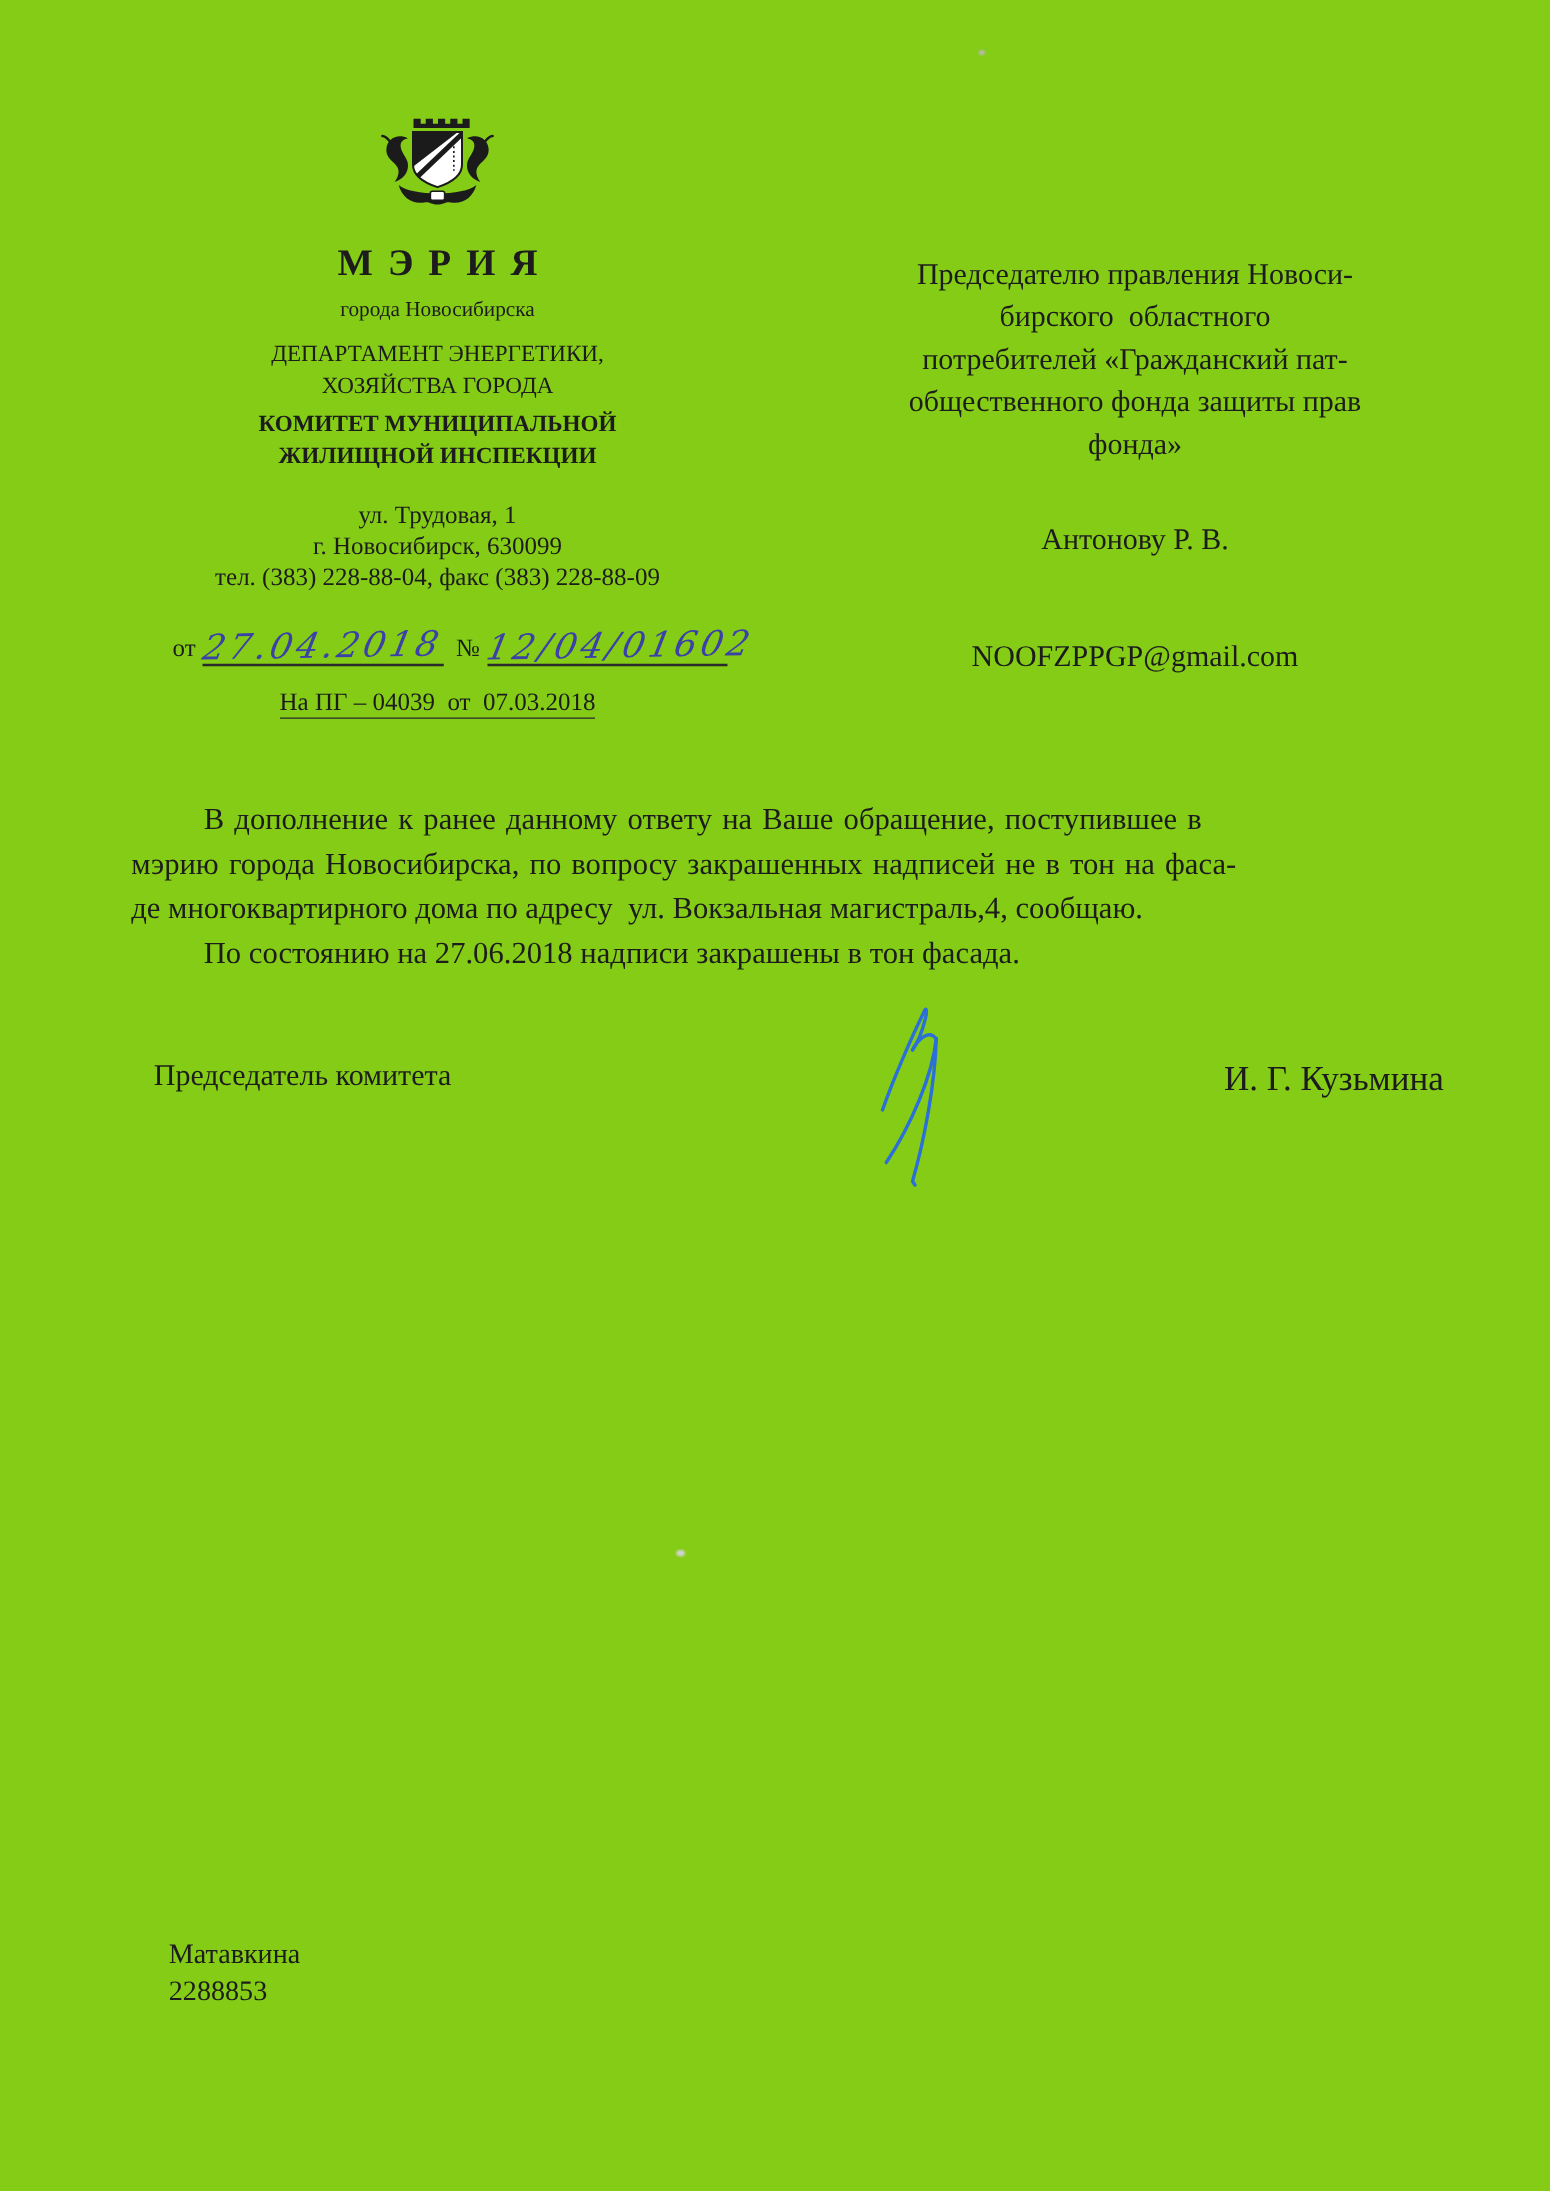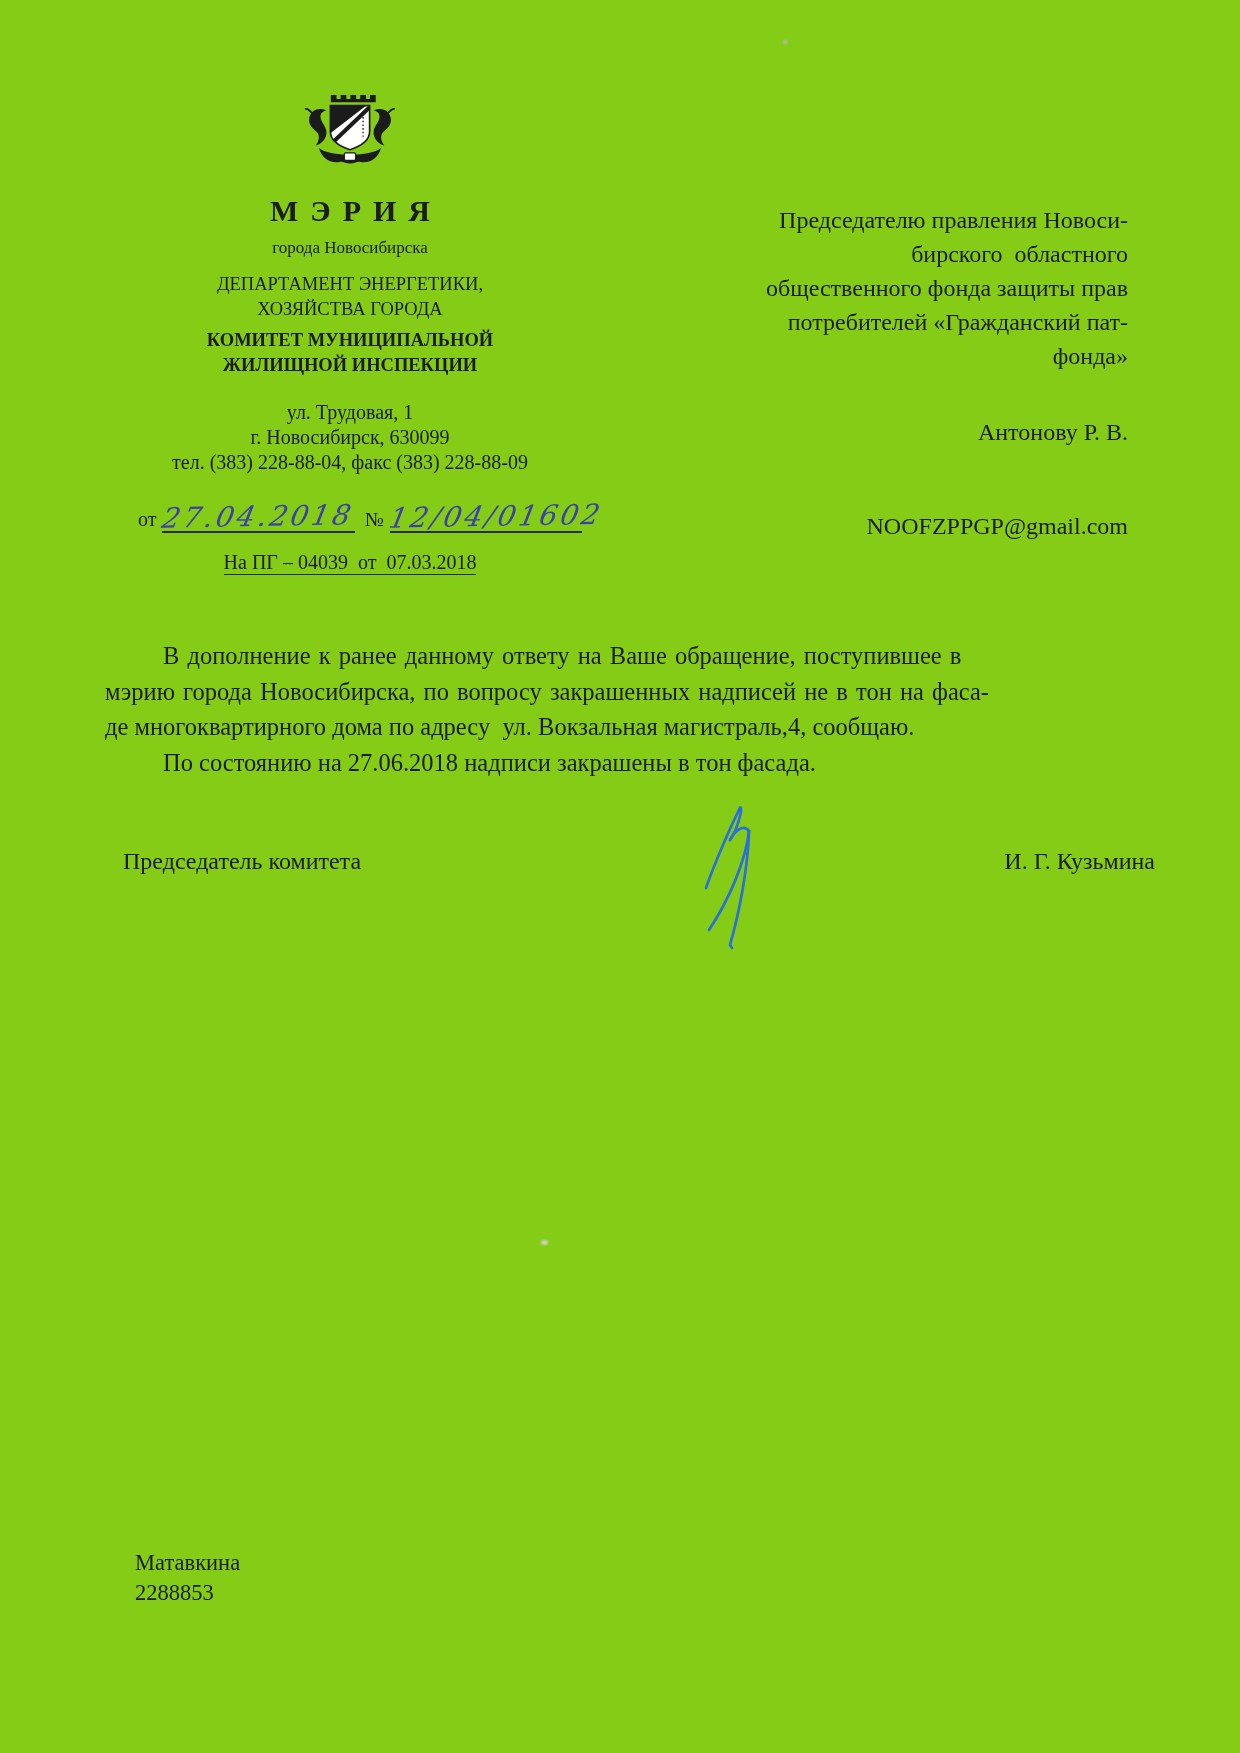--- a/index.html
+++ b/index.html
@@ -52,35 +52,35 @@
     position:absolute;left:0;right:0;bottom:-2px;
   }
   .num-label{margin-left:10px;}
   .ref-line{
     margin-top:18px;font-size:20px;
   }
   .ref-line span{border-bottom:1.5px solid #2a2a2a;padding-bottom:1px;margin-top:16px;}
   
   .recipient{
     position:absolute;left:688px;top:203px;width:440px;
-    font-size:24px;line-height:34px;text-align:right;
+    font-size:24px;line-height:34px;text-align:center;
   }
   .recipient-name{margin-top:42px;}
   .recipient-email{margin-top:60px;}
   
   .body-text{
     position:absolute;left:105px;top:638px;width:1050px;
     font-size:24.5px;line-height:35.5px;
   }
   .body-line{white-space:nowrap;}
   .indent{text-indent:58px;}
   .sp-wide{word-spacing:2px;}
   
   .position-title{position:absolute;left:123px;top:848px;font-size:24px;}
-  .signer-name{position:absolute;right:85px;top:848px;font-size:24px;}
+  .signer-name{position:absolute;right:85px;top:848px;font-size:28px;}
   .signature{position:absolute;left:693px;top:796px;}
   
   .executor{
     position:absolute;left:135px;top:1548px;
     font-size:22.5px;line-height:30px;
   }
   
   .speck{position:absolute;border-radius:50%;background:#b9b9b9;filter:blur(1px);}
   .speck-1{left:783px;top:40px;width:5px;height:4px;}
   .speck-2{left:541px;top:1240px;width:7px;height:5px;background:#d2d2d2;}
@@ -151,22 +151,22 @@
     </div>
 
     <div class="ref-line">
       <span>На ПГ – 04039&nbsp; от&nbsp; 07.03.2018</span>
     </div>
   </div>
 
   <div class="recipient">
     <div>Председателю правления Новоси-</div>
     <div>бирского&nbsp; областного</div>
+    <div>потребителей «Гражданский пат-</div>
     <div>общественного фонда защиты прав</div>
-    <div>потребителей «Гражданский пат-</div>
     <div>фонда»</div>
     <div class="recipient-name">Антонову Р. В.</div>
     <div class="recipient-email">NOOFZPPGP@gmail.com</div>
   </div>
 
   <div class="body-text">
     <div class="body-line indent sp-wide">В дополнение к ранее данному ответу на Ваше обращение, поступившее в</div>
     <div class="body-line sp-wide">мэрию города Новосибирска, по вопросу закрашенных надписей не в тон на фаса-</div>
     <div class="body-line">де многоквартирного дома по адресу&nbsp; ул. Вокзальная магистраль,4, сообщаю.</div>
     <div class="body-line indent">По состоянию на 27.06.2018 надписи закрашены в тон фасада.</div>

